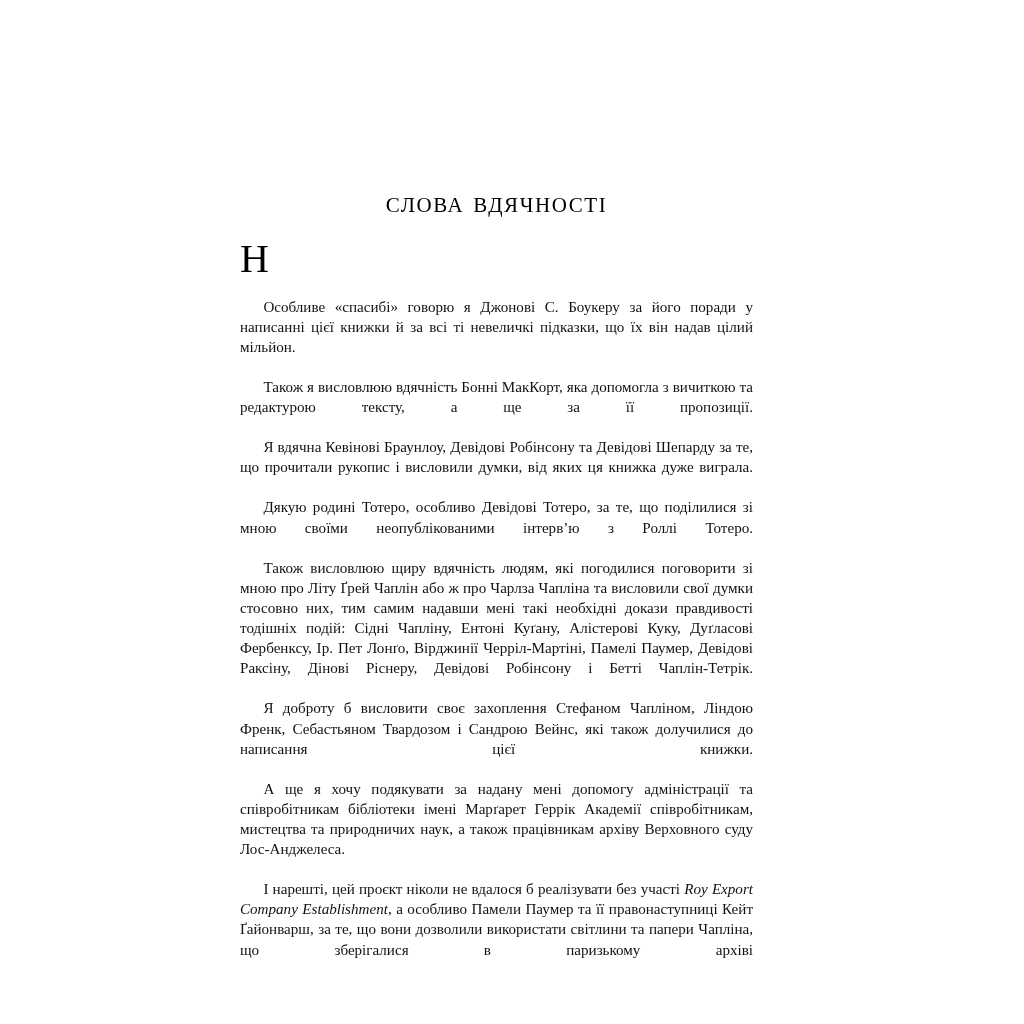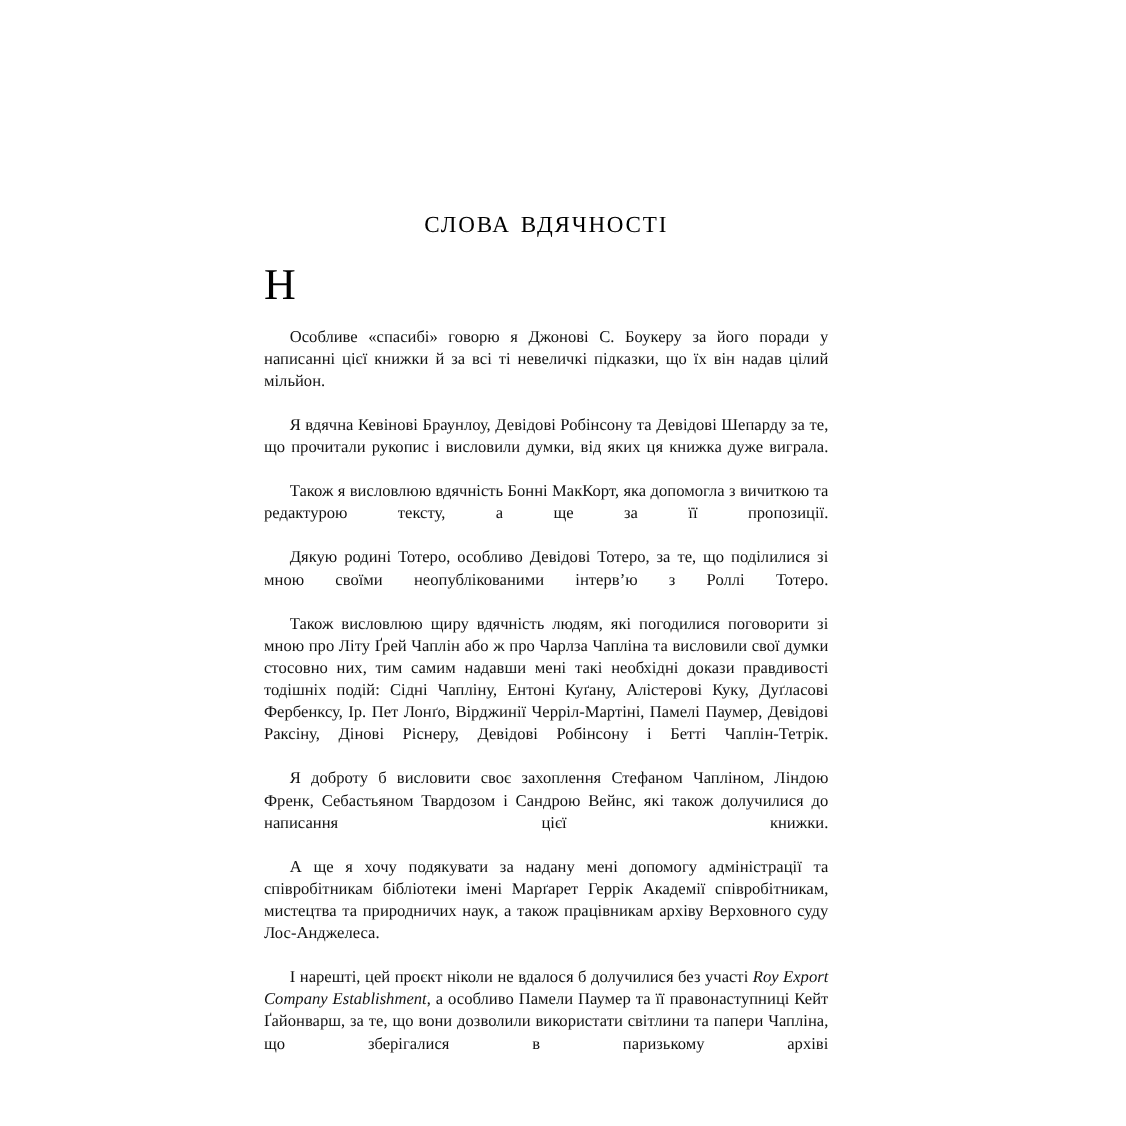--- a/index.html
+++ b/index.html
@@ -104,43 +104,43 @@
 
       <p class="opening">
         <span class="dropcap">Н</span>
       </p>
 
       <p>
         <span>Особливе «спасибі» говорю я Джонові С. Боукеру за його поради у написанні цієї книжки й за всі ті невеличкі підказки, що їх він надав цілий мільйон.</span>
       </p>
 
       <p>
-        <span>Я вдячна Кевінові Браунлоу, Девідові Робінсону та Девідові Шепарду за те, що прочитали рукопис і висловили думки, від яких ця книжка дуже виграла.</span>
+        <span>Також я висловлюю вдячність Бонні МакКорт, яка допомогла з вичиткою та редактурою тексту, а ще за її пропозиції.</span>
       </p>
 
       <p>
-        <span>Також я висловлюю вдячність Бонні МакКорт, яка допомогла з вичиткою та редактурою тексту, а ще за її пропозиції.</span>
+        <span>Я вдячна Кевінові Браунлоу, Девідові Робінсону та Девідові Шепарду за те, що прочитали рукопис і висловили думки, від яких ця книжка дуже виграла.</span>
       </p>
 
 
       <p>
         <span>Дякую родині Тотеро, особливо Девідові Тотеро, за те, що поділилися зі мною своїми неопублікованими інтерв’ю з Роллі Тотеро.</span>
       </p>
 
       <p>
         <span>Також висловлюю щиру вдячність людям, які погодилися поговорити зі мною про Літу Ґрей Чаплін або ж про Чарлза Чапліна та висловили свої думки стосовно них, тим самим надавши мені такі необхідні докази правдивості тодішніх подій: Сідні Чапліну, Ентоні Куґану, Алістерові Куку, Дуґласові Фербенксу, Ір. Пет Лонґо, Вірджинії Черріл-Мартіні, Памелі Паумер, Девідові Раксіну, Дінові Ріснеру, Девідові Робінсону і Бетті Чаплін-Тетрік.</span>
       </p>
 
       <p>
         <span>Я доброту б висловити своє захоплення Стефаном Чапліном, Ліндою Френк, Себастьяном Твардозом і Сандрою Вейнс, які також долучилися до написання цієї книжки.</span>
       </p>
 
       <p>
         <span>А ще я хочу подякувати за надану мені допомогу адміністрації та співробітникам бібліотеки імені Марґарет Геррік Академії співробітникам, мистецтва та природничих наук, а також працівникам архіву Верховного суду Лос-Анджелеса.</span>
       </p>
 
       <p>
-        <span>І нарешті, цей проєкт ніколи не вдалося б долучилися без участі </span><em>Roy Export Company Establishment</em><span>, а особливо Памели Паумер та її правонаступниці Кейт Ґайонварш, за те, що вони дозволили використати світлини та папери Чапліна, що зберігалися в паризькому архіві </span>
+        <span>І нарешті, цей проєкт ніколи не вдалося б реалізувати без участі </span><em>Roy Export Company Establishment</em><span>, а особливо Памели Паумер та її правонаступниці Кейт Ґайонварш, за те, що вони дозволили використати світлини та папери Чапліна, що зберігалися в паризькому архіві </span>
       </p>
 
     </div>
   </div>
 </div>
 
 </body></html>

